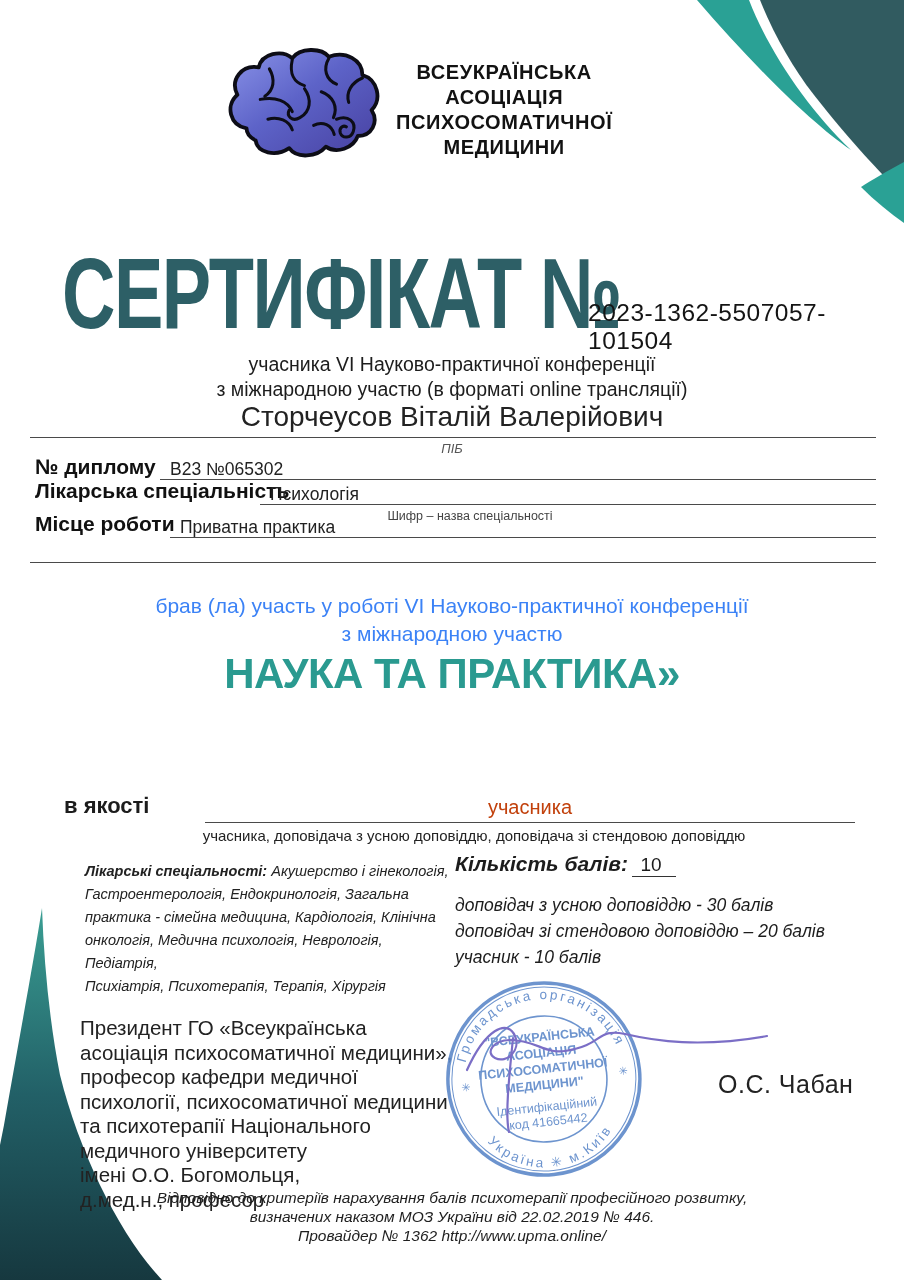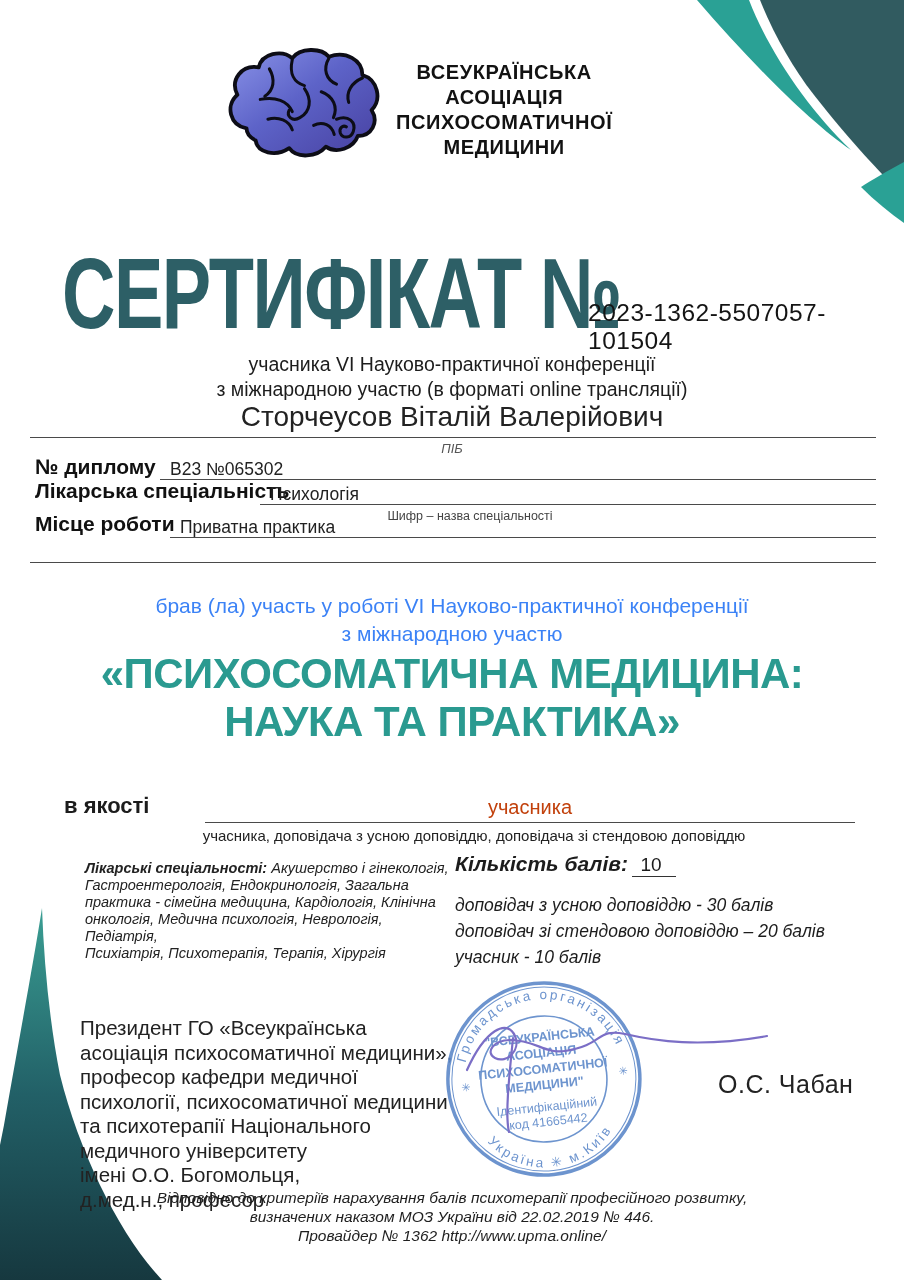--- a/index.html
+++ b/index.html
@@ -24,21 +24,21 @@
   .hint{font-style:italic;color:#555;}
   .field-label{font-size:21px;font-weight:bold;color:#111;}
   .field-value{font-size:17.5px;color:#222;}
   .small-hint{font-size:12.5px;color:#444;}
   .participation{font-size:21px;line-height:28px;color:#3b82f6;}
   .conf-title{font-size:42px;font-weight:800;line-height:48px;color:#2a9a90;letter-spacing:-.5px;}
   .conf-date{font-size:26px;font-weight:800;color:#2c5f66;letter-spacing:.3px;}
   .role-label{font-size:22px;font-weight:bold;}
   .role-value{font-size:20px;color:#c2410c;text-align:center;}
   .role-hint{font-size:15px;color:#222;margin-left:44px;}
-  .spec-block{font-size:14.5px;line-height:17px;font-style:italic;color:#222;white-space:pre-line;}
+  .spec-block{font-size:14.5px;line-height:23px;font-style:italic;color:#222;white-space:pre-line;}
   .spec-lead{font-weight:bold;}
   .points-label{font-size:21px;font-weight:bold;font-style:italic;}
   .points-value{font-size:19px;font-style:normal;border-bottom:1.6px solid #333;padding:0 14px 1px 8px;}
   .points-line{font-size:17.5px;font-style:italic;line-height:26px;color:#1d1d1d;}
   .president{font-size:20.5px;line-height:24.5px;color:#222;white-space:pre-line;}
   .sig-name{font-size:25px;color:#222;letter-spacing:.5px;}
   .footer-line{font-size:15.5px;line-height:19px;font-style:italic;color:#1f1f1f;}
   .stamp-wrap{transform:rotate(-6deg);opacity:.88;}
 </style>
 </head>
@@ -119,21 +119,20 @@
   <div class="abs rule" style="left:170px;right:28px;top:537px;"></div>
 
   <div class="abs rule" style="left:30px;right:28px;top:562px;"></div>
 
   <div class="abs center-text participation" style="top:592px;">
     <div>брав (ла) участь у роботі VI  Науково-практичної конференції</div>
     <div>з міжнародною участю</div>
   </div>
 
   <div class="abs center-text conf-title" style="top:650px;">
-    <div>«ПСИХОСОМАТИЧНА МЕДИЦИНА:</div>
     <div>НАУКА ТА ПРАКТИКА»</div>
   </div>
 
 
   <div class="abs role-label" style="left:64px;top:793px;">в якості</div>
   <div class="abs role-value" style="left:205px;right:49px;top:796px;">учасника</div>
   <div class="abs rule" style="left:205px;right:49px;top:822px;"></div>
   <div class="abs center-text role-hint" style="top:827px;">учасника, доповідача з усною доповіддю, доповідача зі стендовою доповіддю</div>
 
   <div class="abs spec-block" style="left:85px;top:860px;width:370px;"><span class="spec-lead">Лікарські спеціальності:</span><span> Акушерство і гінекологія,

